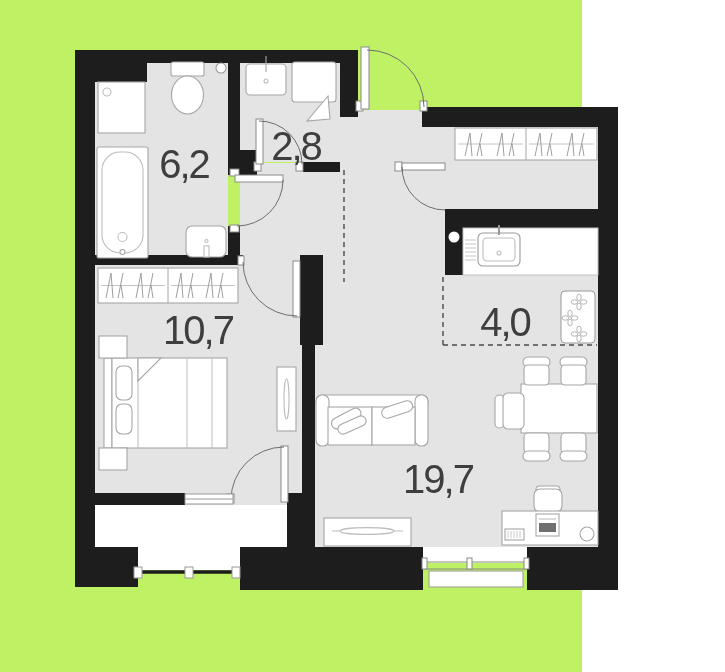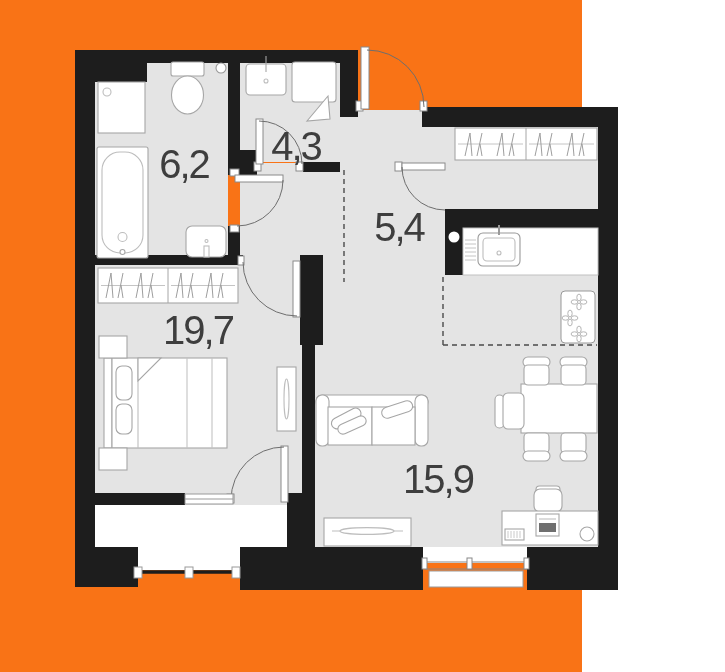--- a/index.html
+++ b/index.html
@@ -1,17 +1,17 @@
 <!DOCTYPE html>
 <html><head>
 <meta charset="utf-8">
 <style>
   html,body{margin:0;padding:0;background:#ffffff;}
   body{width:725px;height:672px;overflow:hidden;font-family:"Liberation Sans",sans-serif;}
-  .plan{position:relative;width:582px;height:672px;background:#f97316;}
+  .plan{position:relative;width:582px;height:672px;background:#bef264;}
   .plan svg{position:absolute;left:0;top:0;}
   .room-label{
     position:absolute;
     transform:translate(-50%,-50%);
     font-family:"Liberation Sans",sans-serif;
     font-size:40px;
     font-weight:400;
     letter-spacing:-2px;
     color:#3e3e3e;
     white-space:nowrap;
@@ -261,17 +261,17 @@
       <path d="M508 531 V538 M511 531 V538 M514 531 V538 M517 531 V538 M520 531 V538" stroke="#bdbdbd" stroke-width="0.8"></path>
       <rect x="536" y="514" width="23" height="22"></rect>
       <path d="M539 519 H556" stroke="#bdbdbd"></path>
       <rect x="539" y="523" width="17" height="9" fill="#6f6f6f" stroke="none"></rect>
       <circle cx="587" cy="534" r="7"></circle>
     </g>
   </g>
 </svg>
 
   <div class="room-label" style="left:184px;top:164px">6,2</div>
-  <div class="room-label" style="left:296px;top:146px">4,3</div>
-  <div class="room-label" style="left:399px;top:227px">5,4</div>
-  <div class="room-label" style="left:198px;top:330px">19,7</div>
-  <div class="room-label" style="left:438px;top:479px">15,9</div>
+  <div class="room-label" style="left:296px;top:146px">2,8</div>
+  <div class="room-label" style="left:198px;top:330px">10,7</div>
+  <div class="room-label" style="left:505px;top:322px">4,0</div>
+  <div class="room-label" style="left:438px;top:479px">19,7</div>
 </div>
 
 </body></html>

